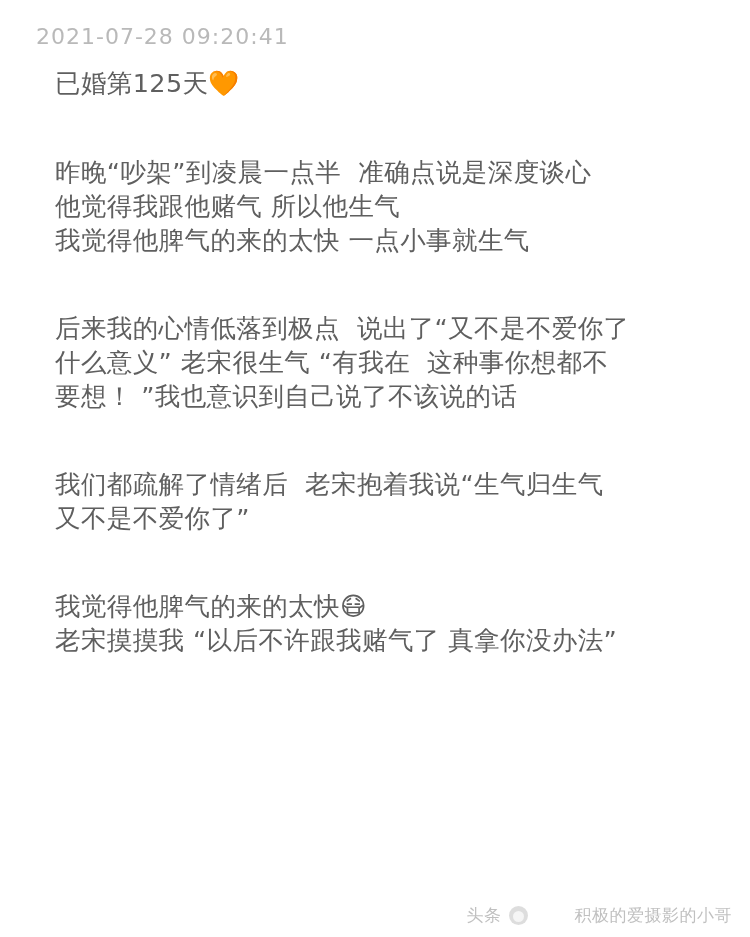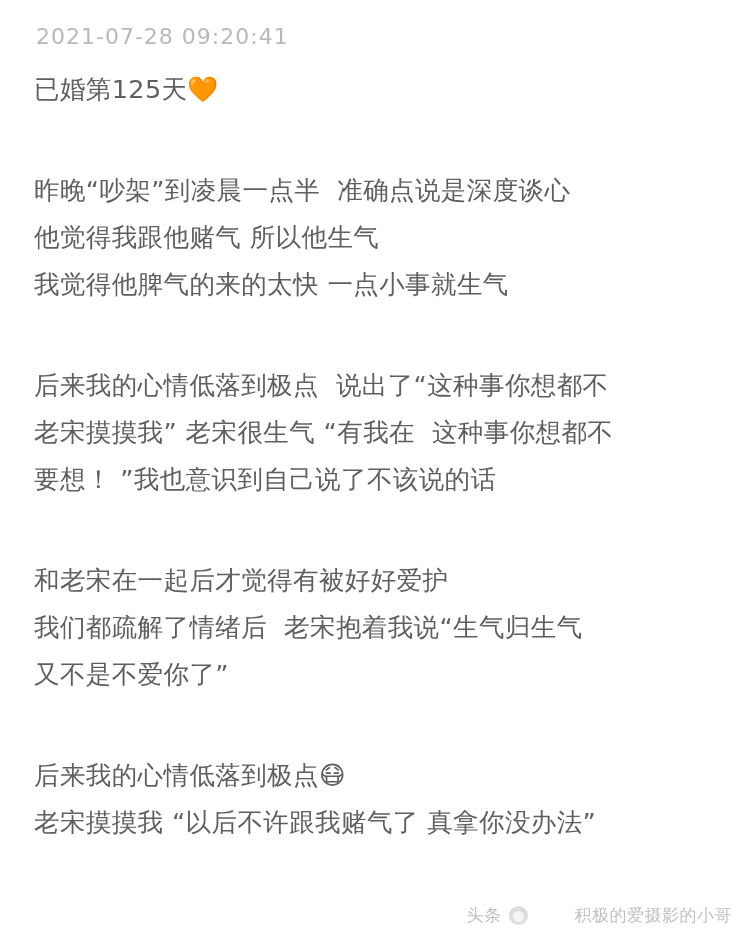--- a/index.html
+++ b/index.html
@@ -27,23 +27,24 @@
     font-size: 22px;
     letter-spacing: 1px;
     line-height: 30px;
     margin: 0 0 14px 2px;
     font-family: "DejaVu Sans", sans-serif;
     white-space: pre;
   }
   .body-text {
     color: #5f5f5f;
     font-size: 25.5px;
-    line-height: 47px;
+    line-height: 34px;
     letter-spacing: 0.4px;
     font-family: "DejaVu Sans", sans-serif;
+    margin-left: 21px;
   }
   .para {
     margin: 0;
   }
   .para .line {
     display: block;
     white-space: pre-wrap;
   }
   .spacer {
     display: block;
@@ -108,35 +109,34 @@
     <span class="spacer"></span>
 
     <p class="para">
       <span class="line">昨晚“吵架”到凌晨一点半  准确点说是深度谈心</span>
       <span class="line">他觉得我跟他赌气 所以他生气</span>
       <span class="line">我觉得他脾气的来的太快 一点小事就生气</span>
     </p>
     <span class="spacer"></span>
 
     <p class="para">
-      <span class="line">后来我的心情低落到极点  说出了“这种事你想都不</span>
-      <span class="line">老宋摸摸我” 老宋很生气 “有我在  这种事你想都不</span>
+      <span class="line">后来我的心情低落到极点  说出了“又不是不爱你了</span>
+      <span class="line">什么意义” 老宋很生气 “有我在  这种事你想都不</span>
       <span class="line">要想！ ”我也意识到自己说了不该说的话</span>
     </p>
     <span class="spacer"></span>
 
     <p class="para">
-      <span class="line">和老宋在一起后才觉得有被好好爱护</span>
       <span class="line">我们都疏解了情绪后  老宋抱着我说“生气归生气</span>
       <span class="line">又不是不爱你了”</span>
     </p>
     <span class="spacer"></span>
 
     <p class="para">
-      <span class="line">后来我的心情低落到极点😷</span>
+      <span class="line">我觉得他脾气的来的太快😷</span>
       <span class="line">老宋摸摸我 “以后不许跟我赌气了 真拿你没办法”</span>
     </p>
 
   </div>
 
   <div class="watermark">
     <span class="wm-logo">头条</span>
     <span class="wm-avatar"></span>
     <span class="wm-name">积极的爱摄影的小哥</span>
   </div>

